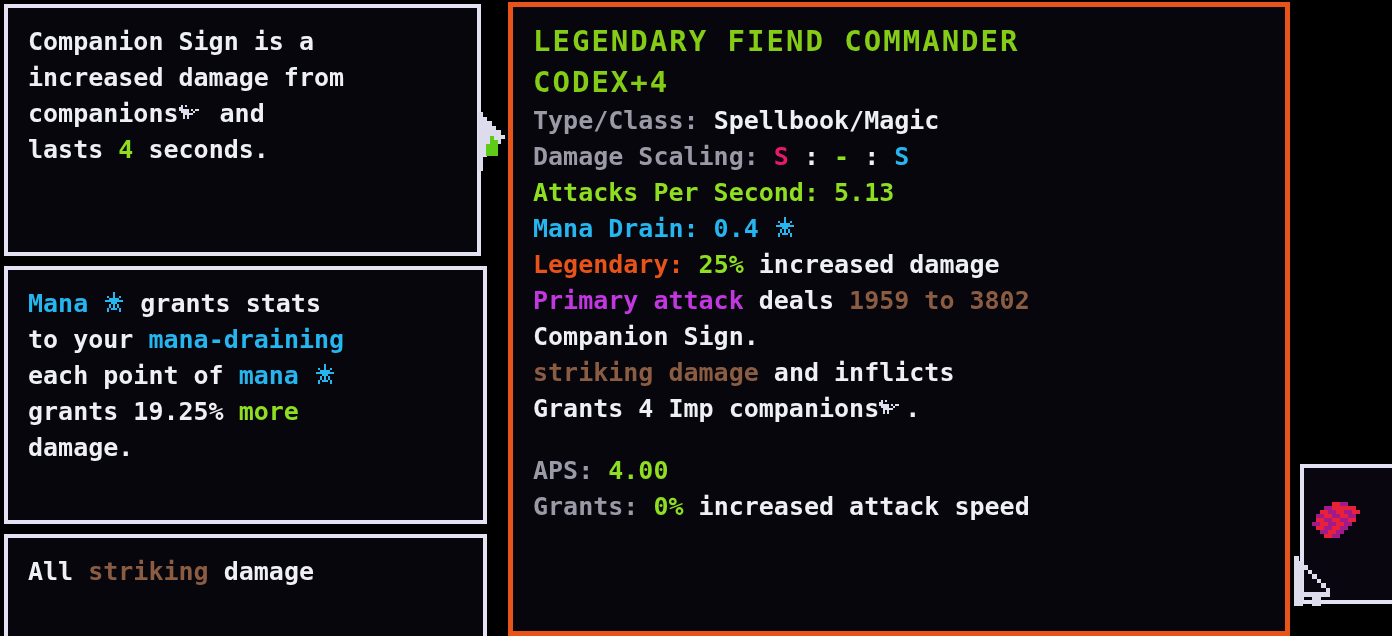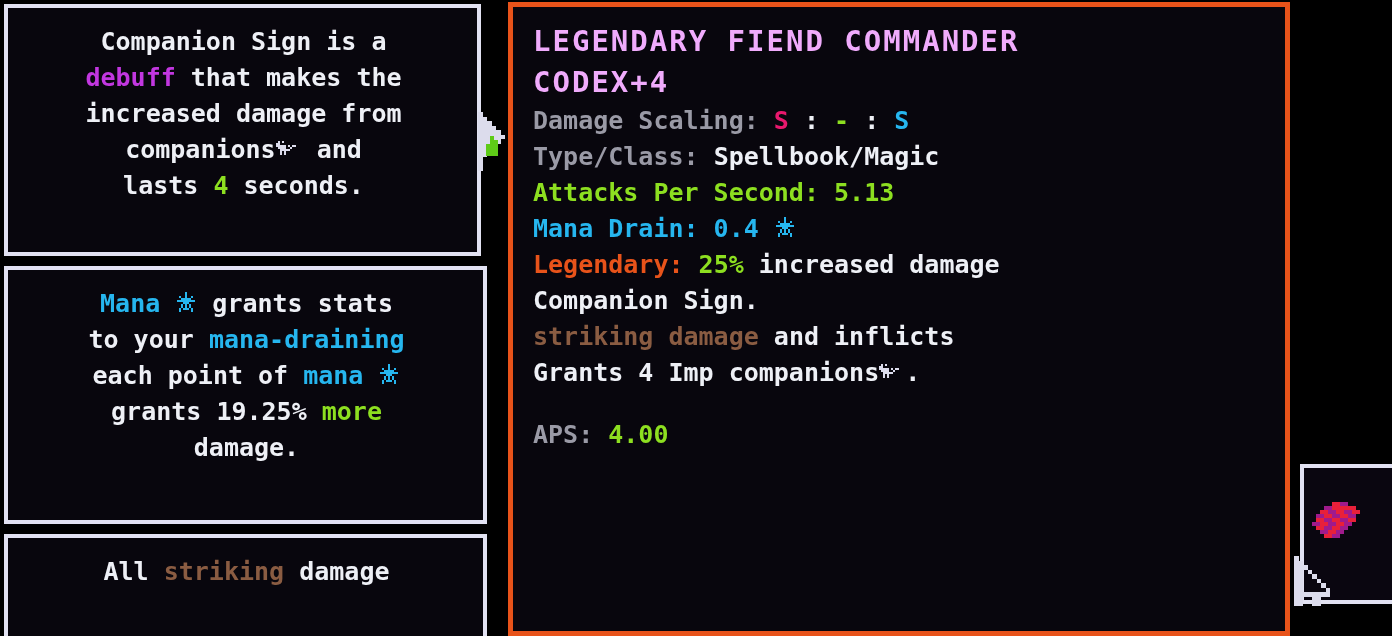--- a/index.html
+++ b/index.html
@@ -16,30 +16,30 @@
   .panel.light{ border:4px solid #e2e2f2; }
   .panel.accent{ border:5px solid #e8531a; }
 
   .line{ white-space:pre; letter-spacing:0px; }
 
   
   #p-companion-sign{ left:4px; top:4px; width:477px; height:252px; }
   #p-mana{ left:4px; top:266px; width:483px; height:258px; }
   #p-striking{ left:4px; top:534px; width:483px; height:110px; }
 
-  .lp-body{ padding:16px 18px 10px 20px;text-align:center; }
+  .lp-body{ padding:16px 18px 10px 20px; }
   .lp-body .line{
     font-size:25px; line-height:36px; color:#e6e6f0; font-weight:bold;
   }
 
   
   #p-item{ left:508px; top:2px; width:782px; height:634px; }
   .mp-body{ padding:14px 0 0 20px; }
   .mp-title{
-    font-size:29px; line-height:41px; color:#f0abfc; font-weight:bold;
+    font-size:29px; line-height:41px; color:#84cc16; font-weight:bold;
     letter-spacing:2px; white-space:pre;
   }
   .mp-body .line{ font-size:25px; line-height:36px; font-weight:bold; }
 
   
   .c-white{ color:#eef0f6; }
   .c-grey{ color:#9a9aa6; }
   .c-green{ color:#8ddf20; }
   .c-magenta{ color:#c237e0; }
   .c-pink{ color:#e8186d; }
@@ -74,21 +74,20 @@
 
   .green-bit{ position:absolute; left:486px; top:136px; width:14px; height:20px; }
   .green-bit i{ position:absolute; display:block; background:#5ecb17; }
 </style>
 </head>
 <body>
 
 <div class="panel light" id="p-companion-sign">
   <div class="lp-body">
     <div class="line"><span class="c-white">Companion Sign is a</span></div>
-    <div class="line"><span class="c-magenta">debuff</span><span class="c-white"> that makes the</span></div>
     <div class="line"><span class="c-white">increased damage from</span></div>
     <div class="line"><span class="c-white">companions</span><span class="icon dog-ico"><i style="left: 0px; top: 2px; width: 4px; height: 2px; background: rgb(220, 220, 236);"></i><i style="left: 2px; top: 0px; width: 2px; height: 2px; background: rgb(220, 220, 236);"></i><i style="left: 6px; top: 0px; width: 2px; height: 2px; background: rgb(220, 220, 236);"></i><i style="left: 0px; top: 4px; width: 10px; height: 2px; background: rgb(220, 220, 236);"></i><i style="left: 2px; top: 6px; width: 8px; height: 2px; background: rgb(220, 220, 236);"></i><i style="left: 4px; top: 8px; width: 8px; height: 2px; background: rgb(220, 220, 236);"></i><i style="left: 12px; top: 4px; width: 2px; height: 2px; background: rgb(220, 220, 236);"></i><i style="left: 14px; top: 6px; width: 2px; height: 2px; background: rgb(220, 220, 236);"></i><i style="left: 16px; top: 4px; width: 4px; height: 2px; background: rgb(220, 220, 236);"></i><i style="left: 4px; top: 10px; width: 2px; height: 4px; background: rgb(220, 220, 236);"></i><i style="left: 8px; top: 10px; width: 2px; height: 4px; background: rgb(220, 220, 236);"></i><i style="left: 12px; top: 8px; width: 2px; height: 2px; background: rgb(220, 220, 236);"></i><i style="left: 10px; top: 8px; width: 2px; height: 2px; background: rgb(220, 220, 236);"></i></span><span class="c-white"> and</span></div>
     <div class="line"><span class="c-white">lasts </span><span class="c-green">4</span><span class="c-white"> seconds.</span></div>
   </div>
 </div>
 
 <div class="panel light" id="p-mana">
   <div class="lp-body">
     <div class="line"><span class="c-blue">Mana </span><span class="icon star-ico"><i style="left: 10px; top: 0px; width: 2px; height: 6px; background: rgb(38, 182, 239);"></i><i style="left: 8px; top: 6px; width: 6px; height: 2px; background: rgb(38, 182, 239);"></i><i style="left: 4px; top: 4px; width: 2px; height: 2px; background: rgb(38, 182, 239);"></i><i style="left: 16px; top: 4px; width: 2px; height: 2px; background: rgb(38, 182, 239);"></i><i style="left: 6px; top: 6px; width: 2px; height: 2px; background: rgb(38, 182, 239);"></i><i style="left: 14px; top: 6px; width: 2px; height: 2px; background: rgb(38, 182, 239);"></i><i style="left: 2px; top: 8px; width: 6px; height: 2px; background: rgb(38, 182, 239);"></i><i style="left: 14px; top: 8px; width: 6px; height: 2px; background: rgb(38, 182, 239);"></i><i style="left: 8px; top: 8px; width: 6px; height: 2px; background: rgb(38, 182, 239);"></i><i style="left: 8px; top: 10px; width: 6px; height: 2px; background: rgb(38, 182, 239);"></i><i style="left: 6px; top: 12px; width: 2px; height: 4px; background: rgb(38, 182, 239);"></i><i style="left: 14px; top: 12px; width: 2px; height: 4px; background: rgb(38, 182, 239);"></i><i style="left: 10px; top: 12px; width: 2px; height: 6px; background: rgb(38, 182, 239);"></i><i style="left: 4px; top: 16px; width: 2px; height: 4px; background: rgb(38, 182, 239);"></i><i style="left: 16px; top: 16px; width: 2px; height: 4px; background: rgb(38, 182, 239);"></i><i style="left: 8px; top: 16px; width: 2px; height: 2px; background: rgb(38, 182, 239);"></i><i style="left: 12px; top: 16px; width: 2px; height: 2px; background: rgb(38, 182, 239);"></i></span><span class="c-white"> grants stats</span></div>
     <div class="line"><span class="c-white">to your </span><span class="c-blue">mana-draining</span></div>
@@ -102,38 +101,40 @@
   <div class="lp-body">
     <div class="line"><span class="c-white">All </span><span class="c-brown">striking</span><span class="c-white"> damage</span></div>
   </div>
 </div>
 
 <div class="panel accent" id="p-item">
   <div class="mp-body">
     <div class="mp-title">LEGENDARY FIEND COMMANDER</div>
     <div class="mp-title">CODEX+4</div>
 
+    <div class="line"><span class="c-grey">Type/Class: </span><span class="c-white">Spellbook/Magic</span></div>
+
     <div class="line"><span class="c-grey">Damage Scaling: </span><span class="c-pink">S</span><span class="c-white"> : </span><span class="c-green">-</span><span class="c-white"> : </span><span class="c-blue">S</span></div>
 
-    <div class="line"><span class="c-grey">Type/Class: </span><span class="c-white">Spellbook/Magic</span></div>
-
     <div class="line"><span class="c-green">Attacks Per Second: 5.13</span></div>
 
     <div class="line"><span class="c-blue">Mana Drain: 0.4 </span><span class="icon star-ico"><i style="left: 10px; top: 0px; width: 2px; height: 6px; background: rgb(38, 182, 239);"></i><i style="left: 8px; top: 6px; width: 6px; height: 2px; background: rgb(38, 182, 239);"></i><i style="left: 4px; top: 4px; width: 2px; height: 2px; background: rgb(38, 182, 239);"></i><i style="left: 16px; top: 4px; width: 2px; height: 2px; background: rgb(38, 182, 239);"></i><i style="left: 6px; top: 6px; width: 2px; height: 2px; background: rgb(38, 182, 239);"></i><i style="left: 14px; top: 6px; width: 2px; height: 2px; background: rgb(38, 182, 239);"></i><i style="left: 2px; top: 8px; width: 6px; height: 2px; background: rgb(38, 182, 239);"></i><i style="left: 14px; top: 8px; width: 6px; height: 2px; background: rgb(38, 182, 239);"></i><i style="left: 8px; top: 8px; width: 6px; height: 2px; background: rgb(38, 182, 239);"></i><i style="left: 8px; top: 10px; width: 6px; height: 2px; background: rgb(38, 182, 239);"></i><i style="left: 6px; top: 12px; width: 2px; height: 4px; background: rgb(38, 182, 239);"></i><i style="left: 14px; top: 12px; width: 2px; height: 4px; background: rgb(38, 182, 239);"></i><i style="left: 10px; top: 12px; width: 2px; height: 6px; background: rgb(38, 182, 239);"></i><i style="left: 4px; top: 16px; width: 2px; height: 4px; background: rgb(38, 182, 239);"></i><i style="left: 16px; top: 16px; width: 2px; height: 4px; background: rgb(38, 182, 239);"></i><i style="left: 8px; top: 16px; width: 2px; height: 2px; background: rgb(38, 182, 239);"></i><i style="left: 12px; top: 16px; width: 2px; height: 2px; background: rgb(38, 182, 239);"></i></span></div>
 
 
     <div class="line"><span class="c-orange">Legendary: </span><span class="c-green">25%</span><span class="c-white"> increased damage</span></div>
 
+    <div class="line"><span class="c-magenta">Primary attack</span><span class="c-white"> deals </span><span class="c-brown">1959 to 3802</span></div>
     <div class="line"><span class="c-white">Companion Sign.</span></div>
     <div class="line"><span class="c-brown">striking damage</span><span class="c-white"> and inflicts</span></div>
     <div class="line"><span class="c-white">Grants 4 Imp companions</span><span class="icon dog-ico"><i style="left: 0px; top: 2px; width: 4px; height: 2px; background: rgb(220, 220, 236);"></i><i style="left: 2px; top: 0px; width: 2px; height: 2px; background: rgb(220, 220, 236);"></i><i style="left: 6px; top: 0px; width: 2px; height: 2px; background: rgb(220, 220, 236);"></i><i style="left: 0px; top: 4px; width: 10px; height: 2px; background: rgb(220, 220, 236);"></i><i style="left: 2px; top: 6px; width: 8px; height: 2px; background: rgb(220, 220, 236);"></i><i style="left: 4px; top: 8px; width: 8px; height: 2px; background: rgb(220, 220, 236);"></i><i style="left: 12px; top: 4px; width: 2px; height: 2px; background: rgb(220, 220, 236);"></i><i style="left: 14px; top: 6px; width: 2px; height: 2px; background: rgb(220, 220, 236);"></i><i style="left: 16px; top: 4px; width: 4px; height: 2px; background: rgb(220, 220, 236);"></i><i style="left: 4px; top: 10px; width: 2px; height: 4px; background: rgb(220, 220, 236);"></i><i style="left: 8px; top: 10px; width: 2px; height: 4px; background: rgb(220, 220, 236);"></i><i style="left: 12px; top: 8px; width: 2px; height: 2px; background: rgb(220, 220, 236);"></i><i style="left: 10px; top: 8px; width: 2px; height: 2px; background: rgb(220, 220, 236);"></i></span><span class="c-white">.</span></div>
 
     <div class="gap"></div>
 
     <div class="line"><span class="c-grey">APS: </span><span class="c-green">4.00</span></div>
+    <div class="line"><span class="c-grey">Grants: </span><span class="c-green">0%</span><span class="c-white"> increased attack speed</span></div>
   </div>
 </div>
 
 <div id="slot"></div>
 <div id="slot-item">
     <i style="left: 20px; top: 4px; width: 8px; height: 4px; background: rgb(232, 32, 58);"></i>
     <i style="left: 28px; top: 4px; width: 8px; height: 4px; background: rgb(160, 26, 140);"></i>
     <i style="left: 36px; top: 8px; width: 8px; height: 4px; background: rgb(232, 32, 58);"></i>
     <i style="left: 12px; top: 8px; width: 8px; height: 4px; background: rgb(160, 26, 140);"></i>
     <i style="left: 20px; top: 8px; width: 8px; height: 4px; background: rgb(232, 32, 58);"></i>

